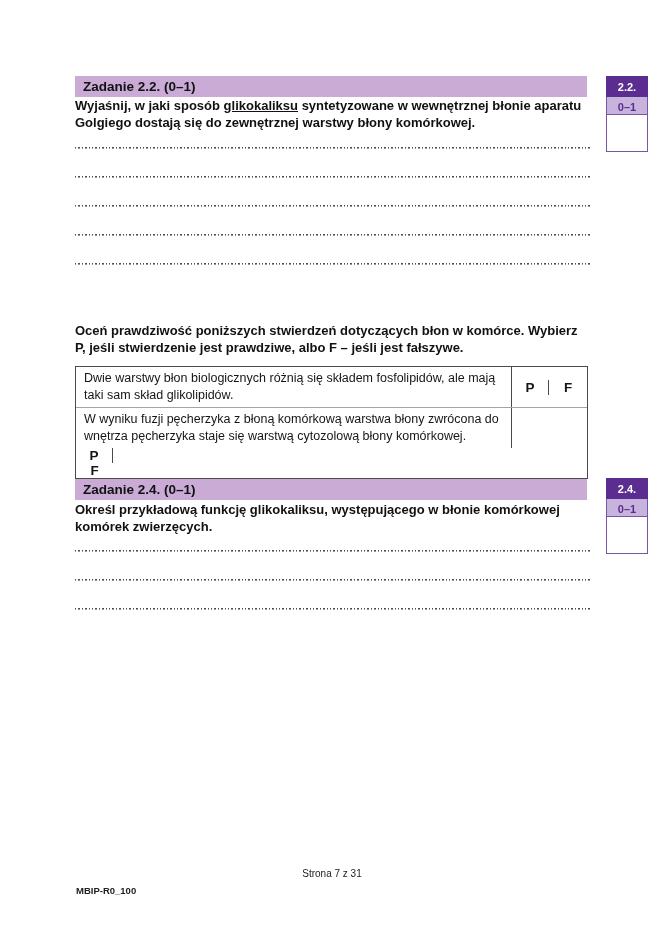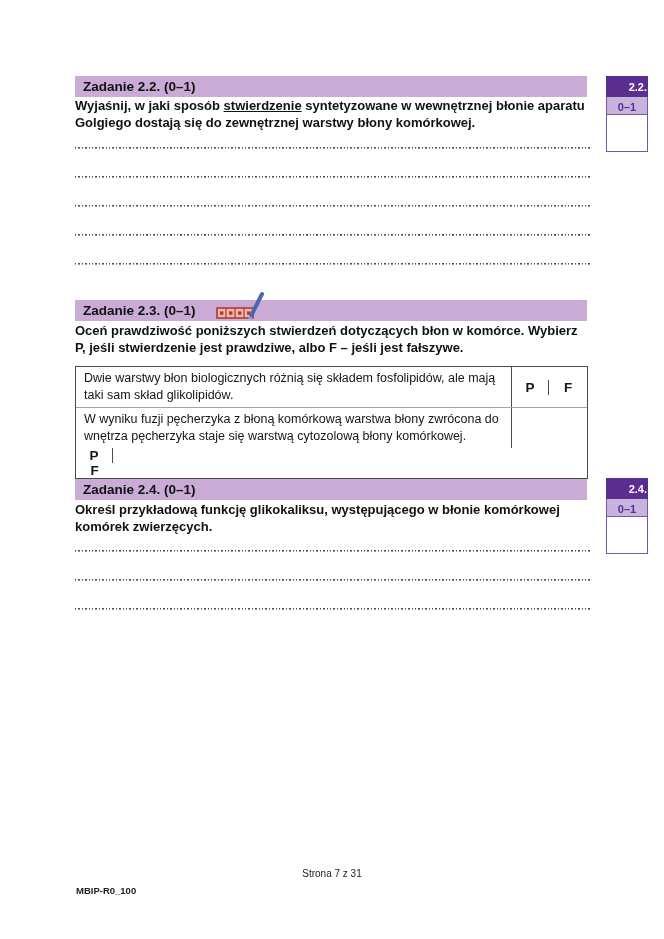--- a/index.html
+++ b/index.html
@@ -43,21 +43,21 @@
   }
   .tf-opt {
     width:37px; box-sizing:border-box; display:flex; align-items:center; justify-content:center;
     font-weight:bold; font-size:13.5px;
   }
   .tf-opt.p { border-right:1px solid #4a4a4a; }
   .tf-opt.f { flex:1; }
   
   .margin-module { position:absolute; left:606px; width:42px; }
   .mm-label {
-    box-sizing:border-box; height:21px; line-height:21px; text-align:right;
+    box-sizing:border-box; height:21px; line-height:21px; text-align:center;
     background:#5b2d90; color:#ffffff; font-weight:bold; font-size:11px;
     border:1px solid #5b2d90;
   }
   .mm-score {
     box-sizing:border-box; height:18px; line-height:20px; text-align:center;
     background:#c7b3dc; color:#5b2d90; font-weight:bold; font-size:11px;
     border:1px solid #7557a5; border-top:none;
   }
   .mm-box {
     box-sizing:border-box; height:37px; background:#ffffff;
@@ -76,48 +76,33 @@
   }
 </style>
 </head>
 <body>
 
 <div class="page">
 
   <div class="band" style="top:76px">
     <span class="band-title">Zadanie 2.2. (0–1)</span>
   </div>
-  <div class="prompt" style="top:97px"><span>Wyjaśnij, w jaki sposób </span><span class="uline">stwierdzenie</span><span> syntetyzowane w wewnętrznej błonie aparatu Golgiego dostają się do zewnętrznej warstwy błony komórkowej.</span></div>
+  <div class="prompt" style="top:97px"><span>Wyjaśnij, w jaki sposób </span><span class="uline">glikokaliksu</span><span> syntetyzowane w wewnętrznej błonie aparatu Golgiego dostają się do zewnętrznej warstwy błony komórkowej.</span></div>
   <div class="dotline" style="top:146px"></div>
   <div class="dotline" style="top:175px"></div>
   <div class="dotline" style="top:204px"></div>
   <div class="dotline" style="top:233px"></div>
   <div class="dotline" style="top:262px"></div>
 
   <div class="margin-module" style="top:76px">
     <div class="mm-label">2.2.</div>
     <div class="mm-score">0–1</div>
     <div class="mm-box"></div>
   </div>
 
-  <div class="band" style="top:300px; position:absolute;">
-    <span class="band-title">Zadanie 2.3. (0–1)</span>
-    <svg class="as-icon" viewBox="0 0 52 31">
-      <rect x="1" y="18" width="36" height="10" fill="#f0b7ac" stroke="#b03a2e" stroke-width="1.6"></rect>
-      <line x1="10" y1="18" x2="10" y2="28" stroke="#b03a2e" stroke-width="1.2"></line>
-      <line x1="19" y1="18" x2="19" y2="28" stroke="#b03a2e" stroke-width="1.2"></line>
-      <line x1="28" y1="18" x2="28" y2="28" stroke="#b03a2e" stroke-width="1.2"></line>
-      <rect x="4" y="21.4" width="3.4" height="3.4" fill="#b03a2e"></rect>
-      <rect x="13" y="21.4" width="3.4" height="3.4" fill="#b03a2e"></rect>
-      <rect x="22" y="21.4" width="3.4" height="3.4" fill="#b03a2e"></rect>
-      <rect x="31" y="21.4" width="3.4" height="3.4" fill="#b03a2e"></rect>
-      <line x1="33.5" y1="29" x2="36" y2="24" stroke="#8fa6d6" stroke-width="3.4"></line>
-      <line x1="35.5" y1="25" x2="46" y2="4" stroke="#4a67b0" stroke-width="4" stroke-linecap="round"></line>
-    </svg>
-  </div>
   <div class="prompt" style="top:322px">Oceń prawdziwość poniższych stwierdzeń dotyczących błon w komórce. Wybierz P, jeśli stwierdzenie jest prawdziwe, albo F – jeśli jest fałszywe.</div>
 
   <div class="tf-table">
     <div class="tf-row r1">
       <div class="tf-statement">
         <span>Dwie warstwy błon biologicznych różnią się składem fosfolipidów, ale mają taki sam skład glikolipidów.</span>
       </div>
       <div class="tf-opt p">P</div>
       <div class="tf-opt f">F</div>
     </div>

